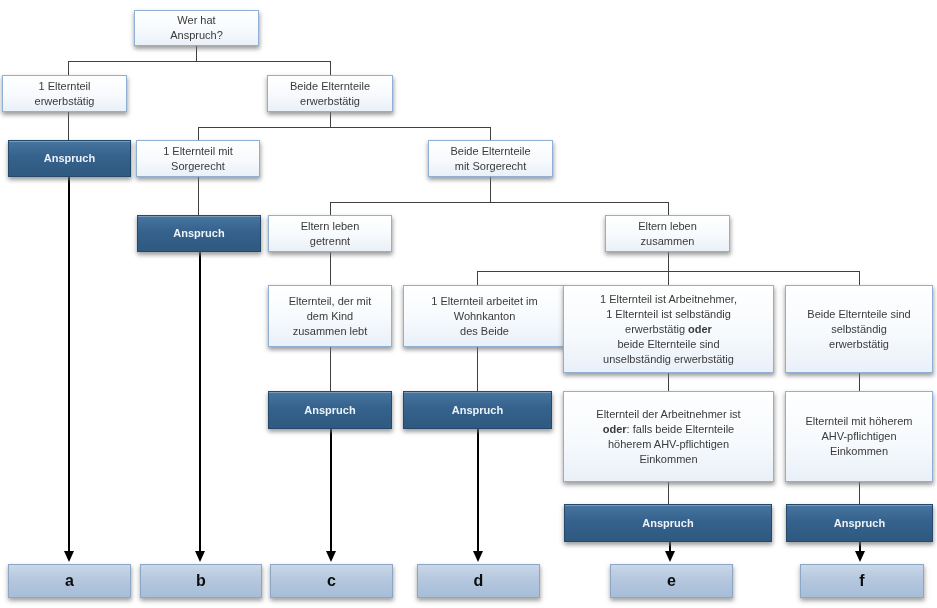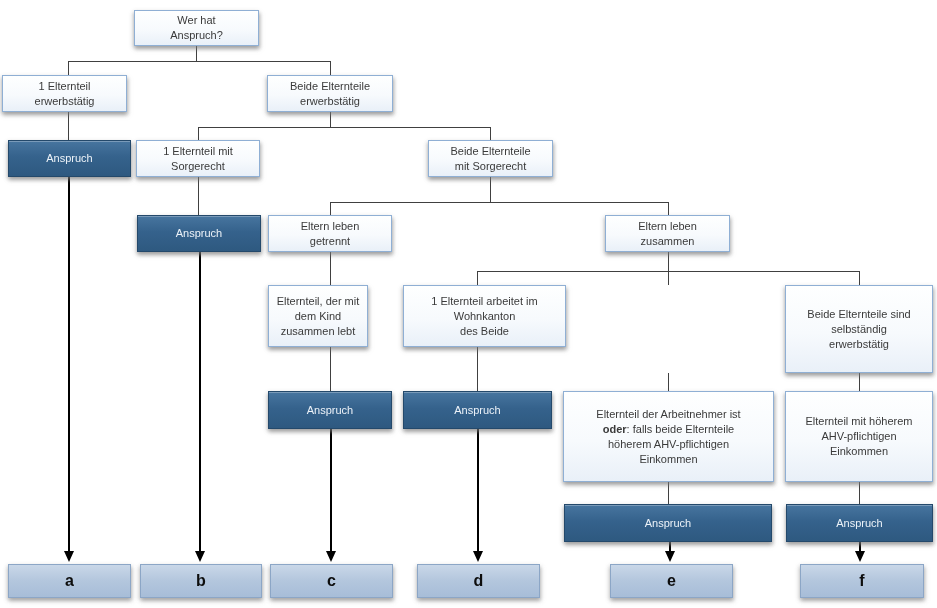--- a/index.html
+++ b/index.html
@@ -15,20 +15,21 @@
     background:linear-gradient(180deg,#feffff 0%,#f7fafd 55%,#e9f0f8 100%);
     border:1px solid #8fafd4;
     box-shadow:1px 3px 4px rgba(120,120,120,.55),-1px 2px 4px rgba(120,120,120,.35);
   }
   .box .ln{display:block;white-space:pre;}
   .bold{font-weight:bold;}
   .dark{
     background:linear-gradient(180deg,#47759f 0%,#35628c 45%,#2e5980 100%);
     border:1px solid #24496b;color:#edf3f9;
     box-shadow:inset 0 1px 0 rgba(255,255,255,.28),1px 3px 4px rgba(120,120,120,.55),-1px 2px 4px rgba(120,120,120,.35);
+    font-weight:bold;
   }
   .leaf{
     background:linear-gradient(180deg,#c9d7e8 0%,#b3c6dd 50%,#a7bdd8 100%);
     border:1px solid #8ca6c6;color:#0d0d0d;
     font-weight:bold;font-size:16px;line-height:16px;
     box-shadow:1px 3px 4px rgba(120,120,120,.5),-1px 2px 4px rgba(120,120,120,.3);
   }
   
   .vline,.hline{position:absolute;background:#404040;}
   .vline{width:1px;}
@@ -121,32 +122,39 @@
   <div class="box" style="left:268px;top:215px;width:124px;height:37px">
     <span class="ln">Eltern leben</span>
     <span class="ln">getrennt</span>
   </div>
 
   <div class="box" style="left:605px;top:215px;width:125px;height:37px">
     <span class="ln">Eltern leben</span>
     <span class="ln">zusammen</span>
   </div>
 
-  <div class="box" style="left:268px;top:285px;width:100px;height:62px">
+  <div class="box" style="left:268px;top:285px;width:124px;height:62px">
     <span class="ln">Elternteil, der mit</span>
     <span class="ln">dem Kind</span>
     <span class="ln">zusammen lebt</span>
   </div>
 
   <div class="box" style="left:403px;top:285px;width:163px;height:62px">
     <span class="ln">1 Elternteil arbeitet im</span>
     <span class="ln">Wohnkanton</span>
     <span class="ln">des Beide</span>
   </div>
 
+  <div class="box" style="left:563px;top:285px;width:211px;height:88px">
+    <span class="ln">1 Elternteil ist Arbeitnehmer,</span>
+    <span class="ln">1 Elternteil ist selbständig</span>
+    <span class="ln"><span>erwerbstätig </span><span class="bold">oder</span></span>
+    <span class="ln">beide Elternteile sind</span>
+    <span class="ln">unselbständig erwerbstätig</span>
+  </div>
 
   <div class="box" style="left:785px;top:285px;width:148px;height:88px">
     <span class="ln">Beide Elternteile sind</span>
     <span class="ln">selbständig</span>
     <span class="ln">erwerbstätig</span>
   </div>
 
   <div class="box dark" style="left:268px;top:391px;width:124px;height:38px">
     <span class="ln">Anspruch</span>
   </div>

